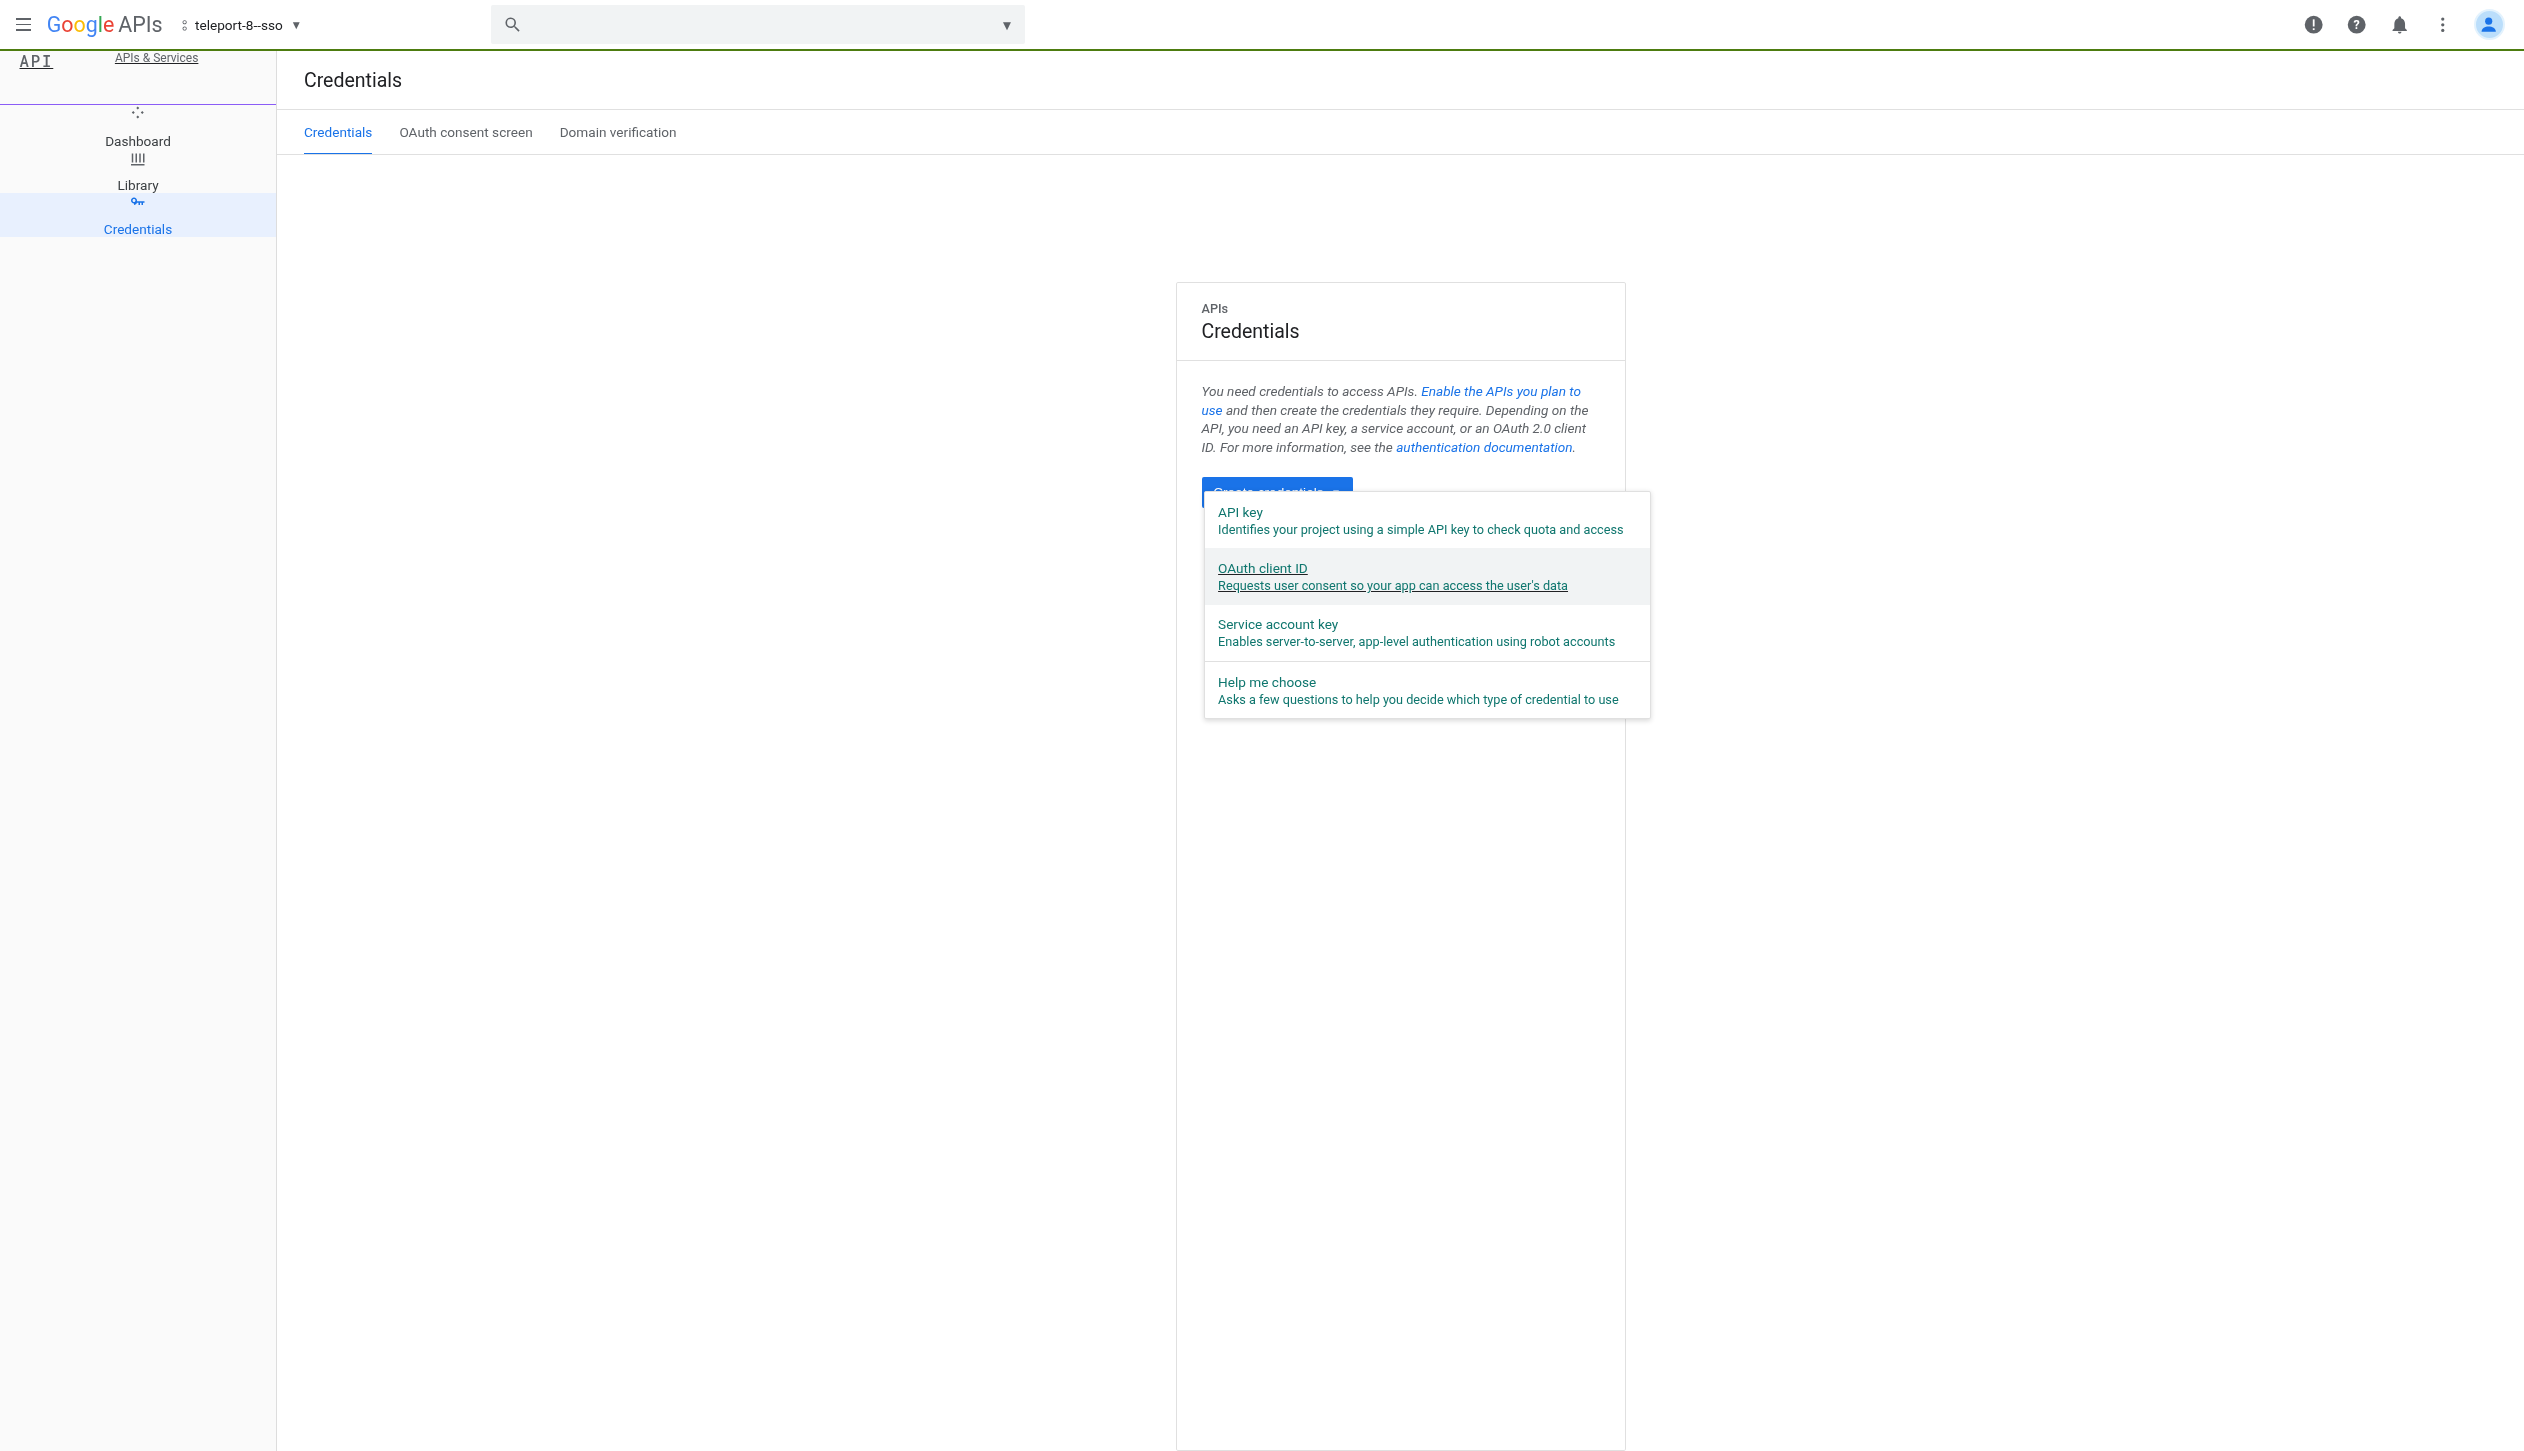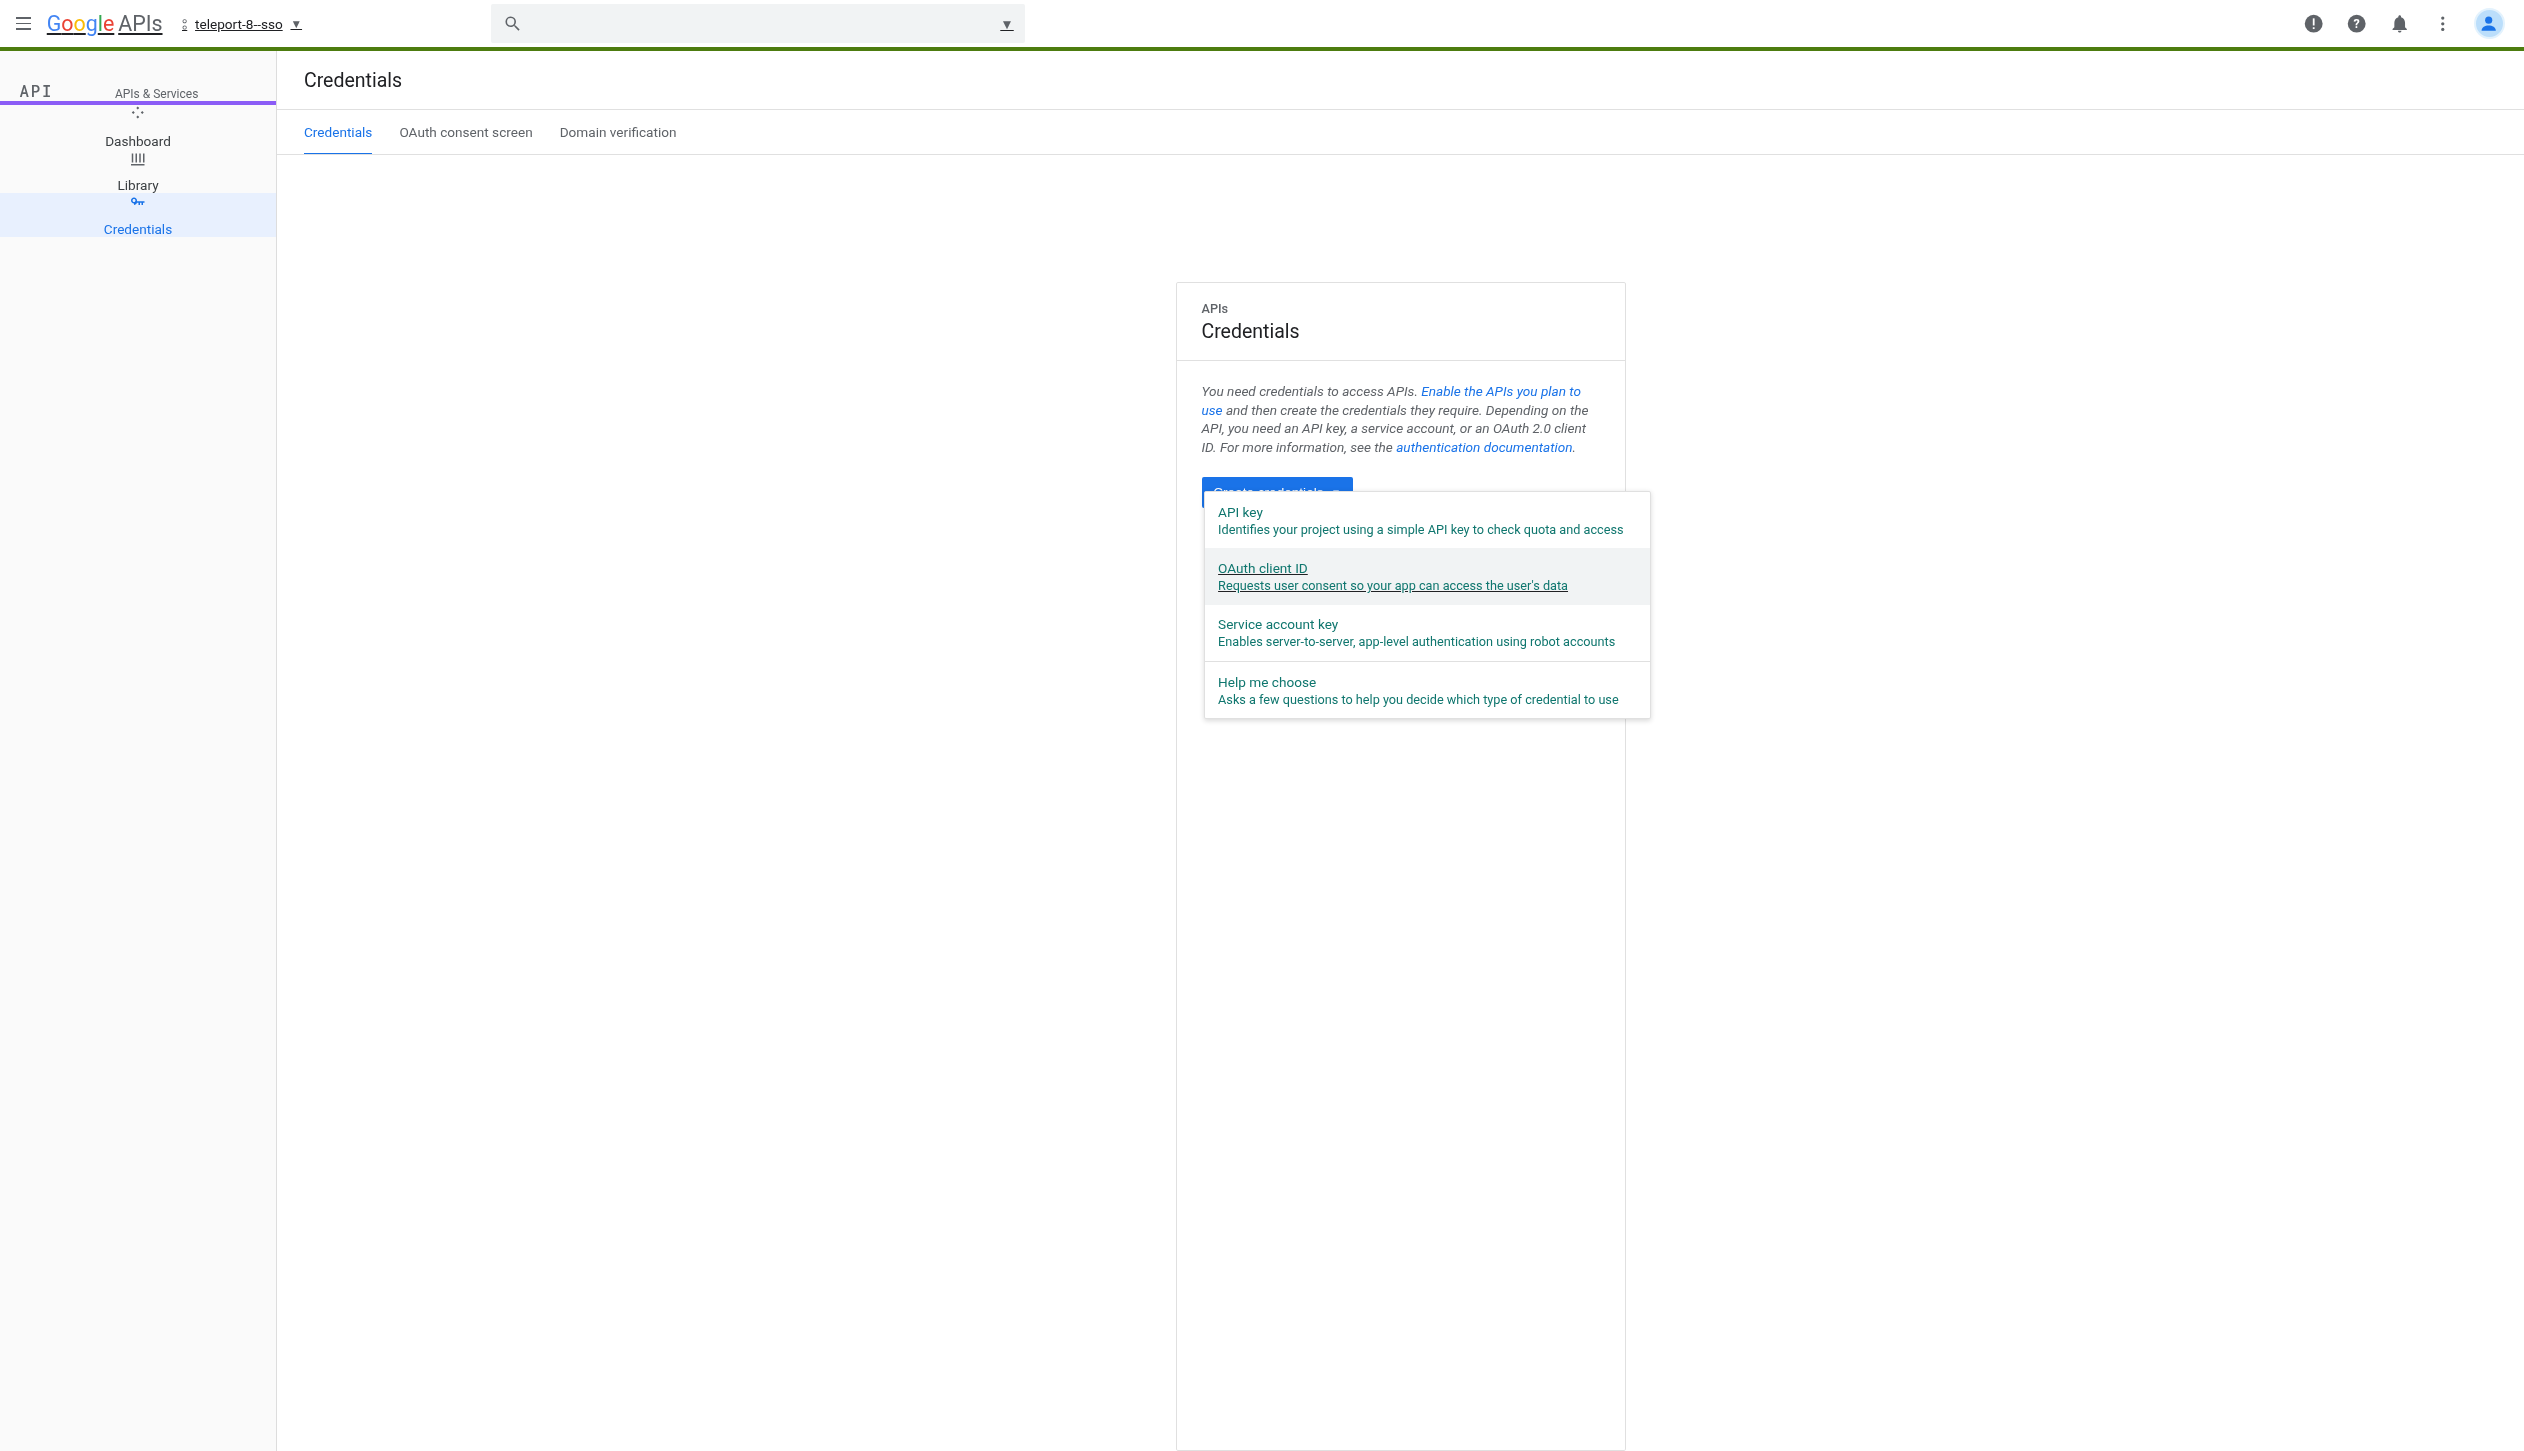--- a/index.html
+++ b/index.html
@@ -1,39 +1,39 @@
 <!DOCTYPE html>
 <html><head>
 <meta charset="utf-8">
 <style>
 * { box-sizing: border-box; margin: 0; padding: 0; }
 body { font-family: Roboto, 'Helvetica Neue', Arial, sans-serif; font-size: 13.6px; color: #202124; background: #fff; }
 
-.topbar { height: 51px; display: flex; align-items: center; border-bottom: 4px solid #4d7c0f; padding: 0 11.7px; gap: 11.7px; text-decoration: underline; }
+.topbar { height: 51px; display: flex; align-items: center; border-bottom: 2px solid #4d7c0f; padding: 0 11.7px; gap: 11.7px; }
 .hamburger { width: 23.4px; height: 23.4px; display:flex; flex-direction:column; justify-content:center; gap:3.9px; cursor:pointer; padding:0 3.9px;}
 .hamburger span { display:block; height:1.9px; background:#5f6368; }
 .logo { display:flex; align-items:baseline; gap:3.9px; font-size:21.4px; }
 .logo-google .b{color:#4285F4}.logo-google .r{color:#EA4335}.logo-google .y{color:#FBBC05}.logo-google .g{color:#34A853}
 .logo-apis { color:#5f6368; font-weight:400; }
 .project-picker { display:flex; align-items:center; gap:7.8px; margin-left:7.8px; cursor:pointer;}
 .project-picker .dots { font-size:17.5px; color:#5f6368; line-height:1;}
 .project-picker .caret { font-size:11.7px; color:#5f6368;}
 .spacer-left { width: 166px; }
 .searchbar { flex:0 0 534px; height:39px; background:#f1f3f4; border-radius:1.9px; display:flex; align-items:center; padding:0 11.7px; color:#5f6368; }
 .searchbar svg { fill:#5f6368; }
 .searchbar .caret-right { margin-left:auto; }
 .top-right { margin-left:auto; display:flex; align-items:center; gap:19.5px; color:#5f6368; padding-right:7.8px;}
 .icon-btn { width:23.4px; height:23.4px; display:flex; align-items:center; justify-content:center; cursor:pointer;}
 .icon-btn svg { fill:#5f6368; }
 .avatar { width:31px; height:31px; border-radius:50%; background:#bbdefb; border:2.9px solid #e3f2fd; display:flex; align-items:center; justify-content:center; }
 .avatar svg { fill:#1a73e8; }
 
 .layout { display:flex; height:calc(100vh - 51px); }
 .sidebar { width:277px; border-right:1px solid #ddd; background:#fafafa; }
-.sidebar-header { height:54px; display:flex; align-items:flex-end; gap:15.6px; padding:0 19.5px; border-bottom:4px solid #8b5cf6; }
+.sidebar-header { height:54px; display:flex; align-items:flex-start; gap:15.6px; padding:0 19.5px; border-bottom:1px solid #8b5cf6;text-decoration:underline; }
 .sidebar-header-icon { font-family: 'Roboto Mono', monospace; font-size:15.6px; font-weight:500; letter-spacing:1.9px; color:#5f6368;}
 .sidebar-header-title { font-size:12px; color:#5f6368;margin-left:46px; }
 .sidebar-item { height:44px; display:flex; align-items:center; gap:10px; padding:0 23.4px; color:#3c4043; cursor:pointer;flex-direction:column;}
 .sidebar-item svg { fill:#5f6368; width:19.5px; height:19.5px;}
 .sidebar-item.active { background:#e8f0fe; color:#1a73e8; }
 .sidebar-item.active svg { fill:#1a73e8; }
 
 .main { flex:1; display:flex; flex-direction:column; overflow:auto;}
 .main-header { padding:17.5px 27px; border-bottom:1px solid #e0e0e0; }
 .main-title { font-size:19.5px; font-weight:400;}

